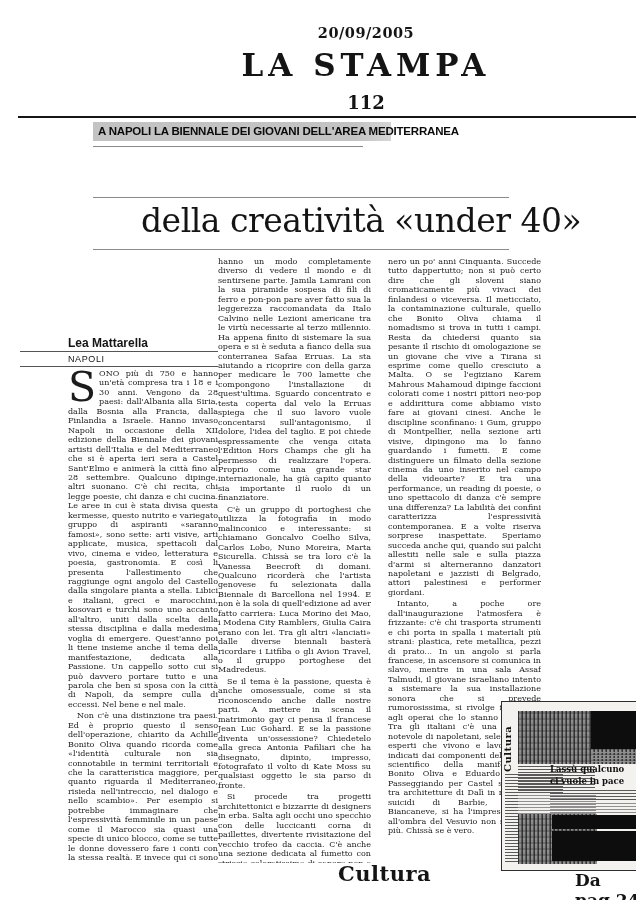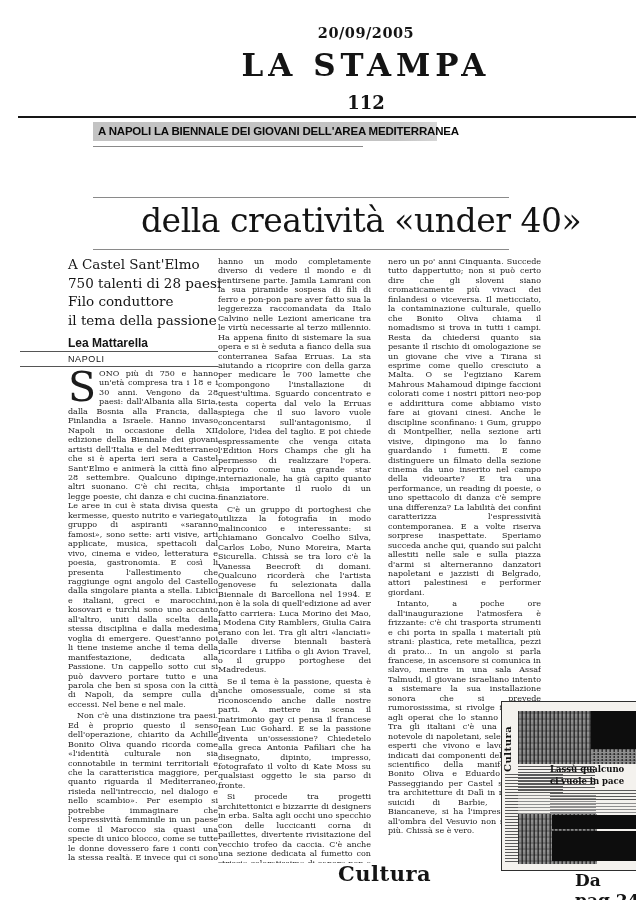--- a/index.html
+++ b/index.html
@@ -4,21 +4,21 @@
 <style>
   html,body{margin:0;padding:0;background:#e8e8e8;}
   .page{position:relative;width:636px;height:900px;background:#ffffff;margin:0 auto;
         font-family:"DejaVu Serif",serif;color:#141414;overflow:hidden;}
   .abs{position:absolute;padding-left:48px;}
   .ctr{left:0;width:636px;text-align:center;}
   .date{top:24px;font-size:14.5px;font-weight:bold;letter-spacing:.5px;}
   .masthead{top:47px;font-size:31px;font-weight:bold;letter-spacing:5px;}
   .pagenum{top:92px;font-size:18px;font-weight:bold;}
   .toprule{left:18px;top:116px;width:600px;height:2px;background:#161616;}
-  .kicker{left:93px;top:122px;width:344px;height:19px;background:linear-gradient(90deg,#c3c3c3 0 88%,#d6d6d6);
+  .kicker{left:93px;top:122px;width:298px;height:19px;background:linear-gradient(90deg,#c3c3c3 0 88%,#d6d6d6);
           font-family:"Liberation Sans",sans-serif;font-weight:bold;font-size:11.5px;line-height:19px;
           padding-left:5px;letter-spacing:-0.2px;color:#0b0b0b;box-sizing:border-box;white-space:nowrap;}
   .hrule{height:1px;background:#8a8a8a;}
   .headline{left:93px;font-size:33px;letter-spacing:-0.5px;white-space:nowrap;font-weight:500;}
   .standfirst{left:20px;top:255px;width:180px;font-size:13.5px;line-height:18.5px;font-weight:500;}
   .byline{left:20px;top:336px;font-family:"Liberation Sans",sans-serif;font-weight:bold;font-size:12px;}
   .locline{left:20px;top:354px;font-family:"Liberation Sans",sans-serif;font-size:9px;letter-spacing:.6px;}
   .thin{background:#555;height:1px;}
   .col{font-size:8px;line-height:9.45px;text-align:justify;color:#1c1c1c;overflow:hidden;}
   .col p{margin:0 0 2px 0;}
@@ -49,26 +49,20 @@
   <div class="abs ctr pagenum">112</div>
   <div class="abs toprule"></div>
 
   <div class="abs kicker">A NAPOLI LA BIENNALE DEI GIOVANI DELL'AREA MEDITERRANEA</div>
 
   <div class="abs hrule" style="left:93px;top:146px;width:222px;"></div>
   <div class="abs hrule" style="left:93px;top:197px;width:368px;"></div>
   <div class="abs headline" style="top:201px;">della creatività «under 40»</div>
   <div class="abs hrule" style="left:93px;top:249px;width:368px;"></div>
 
-  <div class="abs standfirst">
-    <div>A Castel Sant'Elmo</div>
-    <div>750 talenti di 28 paesi</div>
-    <div>Filo conduttore</div>
-    <div>il tema della passione</div>
-  </div>
 
   <div class="abs byline">Lea Mattarella</div>
   <div class="abs thin" style="left:20px;top:351px;width:150px;"></div>
   <div class="abs locline">NAPOLI</div>
   <div class="abs thin" style="left:20px;top:366px;width:150px;"></div>
 
   <div class="abs col" style="left:20px;top:369px;width:150px;height:494px;">
     <p><span class="dropcap">S</span><span>ONO più di 750 e hanno un'età compresa tra i 18 e i 30 anni. Vengono da 28 paesi: dall'Albania alla Siria, dalla Bosnia alla Francia, dalla Finlandia a Israele. Hanno invaso Napoli in occasione della XII edizione della Biennale dei giovani artisti dell'Italia e del Mediterraneo che si è aperta ieri sera a Castel Sant'Elmo e animerà la città fino al 28 settembre. Qualcuno dipinge, altri suonano. C'è chi recita, chi legge poesie, chi danza e chi cucina. Le aree in cui è stata divisa questa kermesse, questo nutrito e variegato gruppo di aspiranti «saranno famosi», sono sette: arti visive, arti applicate, musica, spettacoli dal vivo, cinema e video, letteratura e poesia, gastronomia. E così li presenta l'allestimento che raggiunge ogni angolo del Castello dalla singolare pianta a stella. Libici e italiani, greci e marocchini, kosovari e turchi sono uno accanto all'altro, uniti dalla scelta della stessa disciplina e dalla medesima voglia di emergere. Quest'anno poi li tiene insieme anche il tema della manifestazione, dedicata alla Passione. Un cappello sotto cui si può davvero portare tutto e una parola che ben si sposa con la città di Napoli, da sempre culla di eccessi. Nel bene e nel male.</span></p>
     <p>Non c'è una distinzione tra paesi. Ed è proprio questo il senso dell'operazione, chiarito da Achille Bonito Oliva quando ricorda come «l'identità culturale non sia connotabile in termini territoriali e che la caratteristica maggiore, per quanto riguarda il Mediterraneo, risieda nell'intreccio, nel dialogo e nello scambio». Per esempio si potrebbe immaginare che l'espressività femminile in un paese come il Marocco sia quasi una specie di unico blocco, come se tutte le donne dovessero fare i conti con la stessa realtà. E invece qui ci sono due fanciulle che</p>
   </div>

